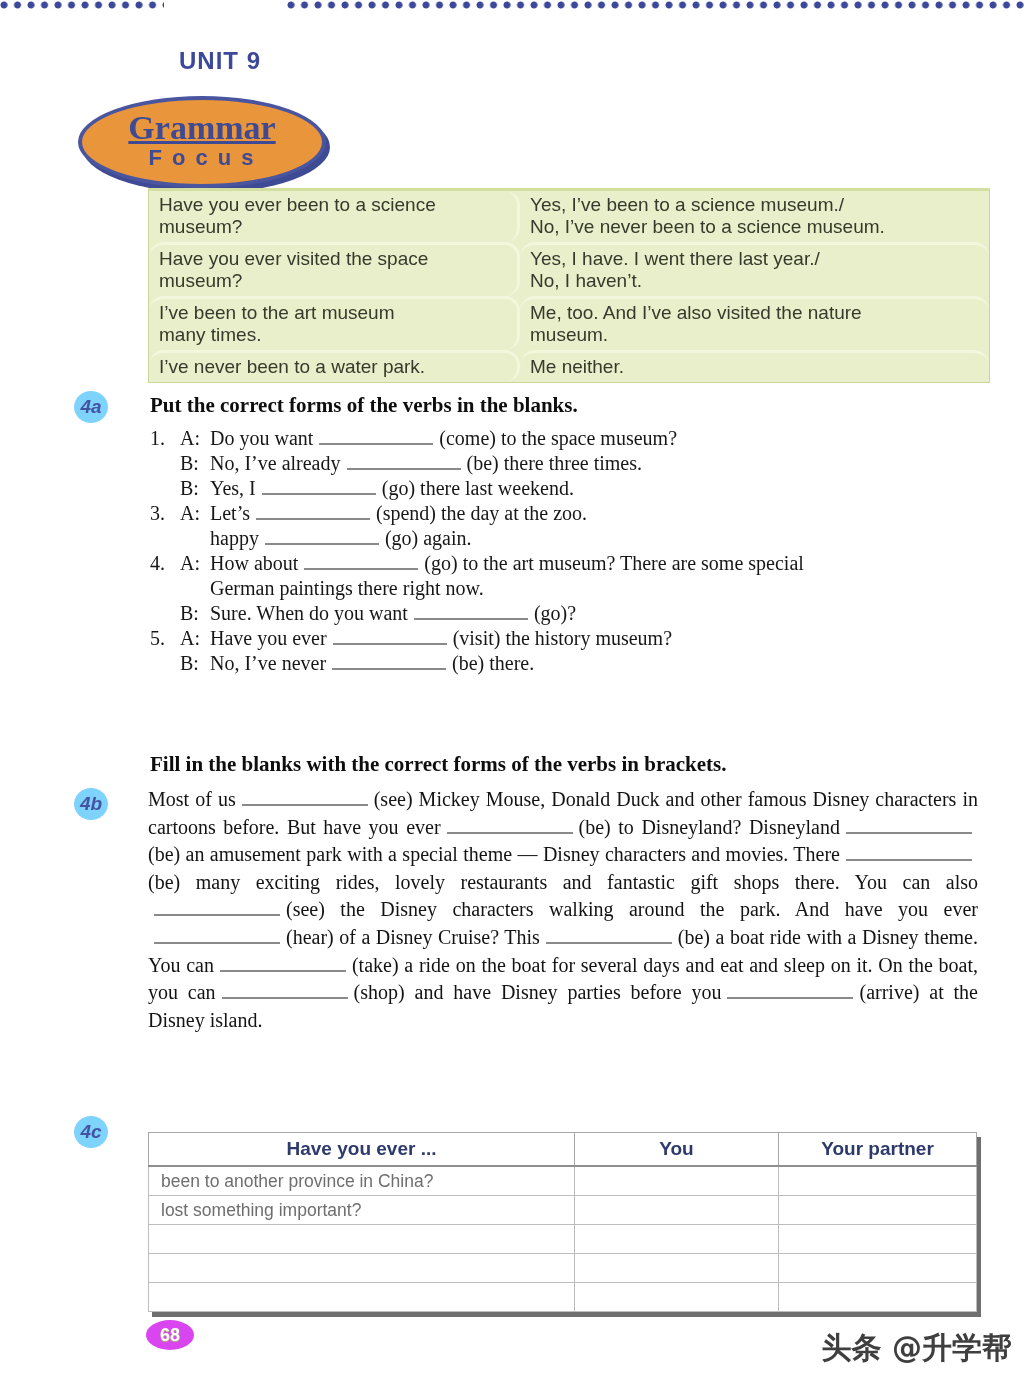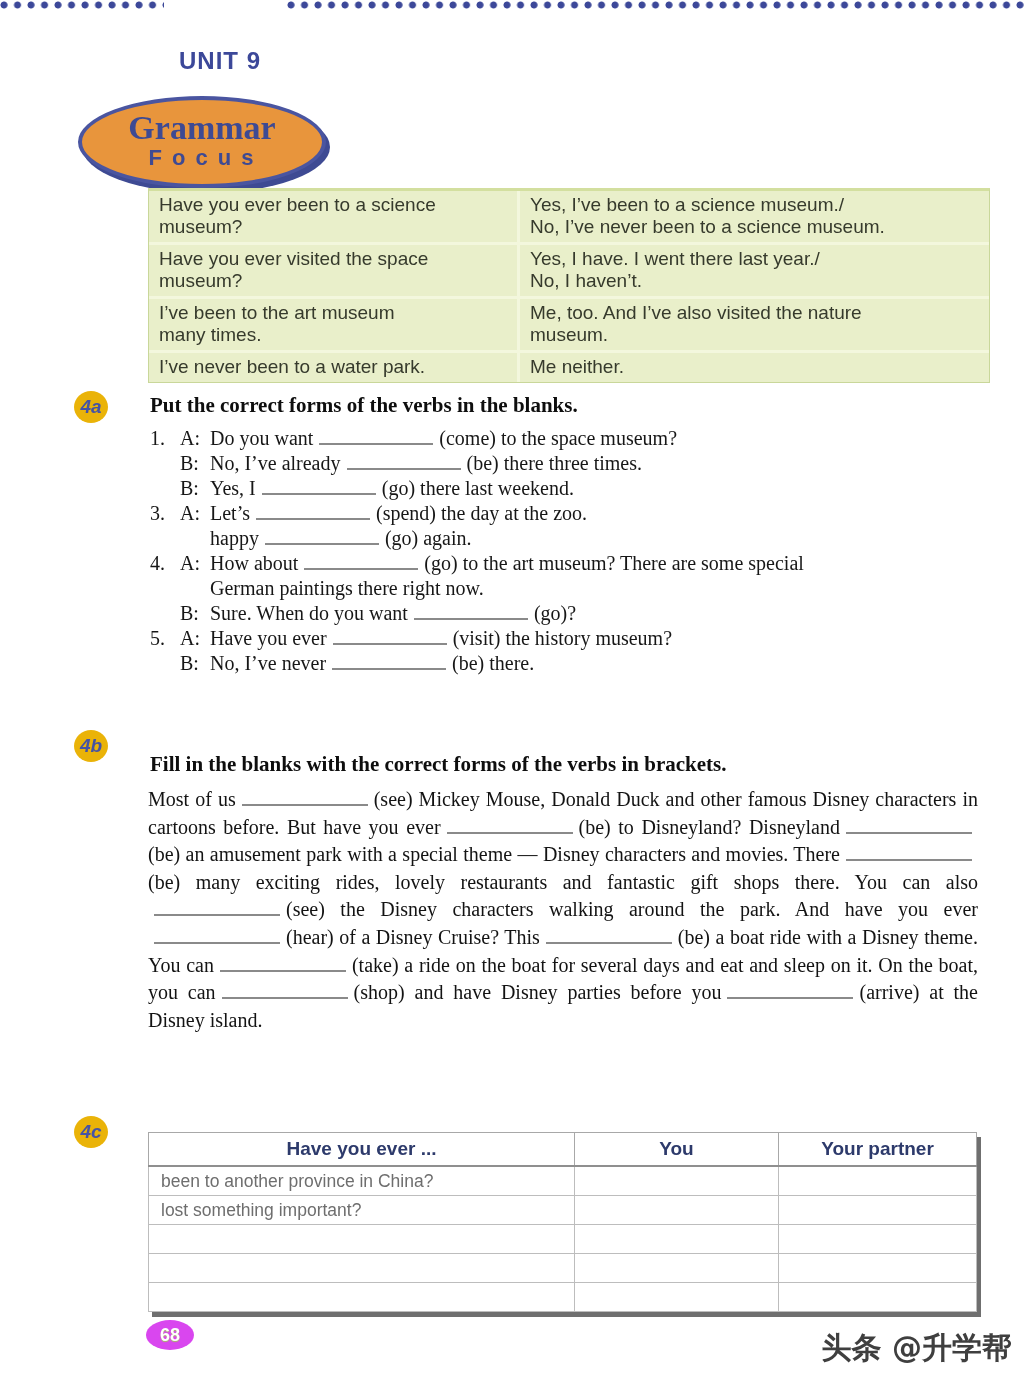--- a/index.html
+++ b/index.html
@@ -22,37 +22,37 @@
     font-size:24px; letter-spacing:1px; color:#3c4899;
   }
   
   .gf-badge{
     position:absolute; left:78px; top:96px; width:240px; height:84px;
     background:#e8953c;
     border:4px solid #4a55a0; border-radius:50%;
     box-shadow:4px 5px 0 #3e4a93;
     text-align:center;
   }
-  .gf-line1{margin-top:9px; font-weight:bold; font-size:34px; color:#3e4a93;}
+  .gf-line1{margin-top:9px; font-weight:bold; font-size:34px; color:#3e4a93;text-decoration:underline;}
   .gf-line2{margin-top:-2px; font-family:"Liberation Sans", sans-serif; font-weight:bold;
     font-size:22px; letter-spacing:10px; color:#3e4a93; padding-left:8px;}
   
   .gtable{
     position:absolute; left:148px; top:188px; width:842px;
     border-collapse:separate; border-spacing:0; table-layout:fixed;
     background:#e9efca; border:1px solid #c9d79a; border-top:3px solid #d3df9f;
     font-family:"Liberation Sans", sans-serif; font-size:19px; line-height:22px; color:#363a2c;
   }
-  .gtable td{vertical-align:top; padding:3px 10px 4px 10px;}
+  .gtable td{vertical-align:top; padding:3px 10px 4px 10px;border-radius:15px;}
   .gtable td.gt-left{width:348px; border-right:3px solid #f3f7dd;}
   .gtable tr + tr td{border-top:3px solid #f3f7dd;}
   
   .num-badge{
     position:absolute; left:74px; width:34px; height:32px; border-radius:50%;
-    background:#eab308; color:#4553a5;
+    background:#7dd3fc; color:#4553a5;
     font-family:"Liberation Sans", sans-serif; font-weight:bold; font-style:italic; font-size:19px;
     display:flex; align-items:center; justify-content:center;
   }
   .sec-title{
     position:absolute; left:150px; width:830px;
     font-weight:bold; font-size:21px; color:#0e0e0e;
   }
   
   .ex-lines{position:absolute; left:150px; top:426px; width:840px;}
   .ex-line{font-size:20px; line-height:25px; white-space:nowrap;}
@@ -161,21 +161,21 @@
       <div class="ex-line"><span class="ex-num"></span><span class="ex-label">B:</span><span>Yes, I</span><span class="blank"></span><span>(go) there last weekend.</span></div>
       <div class="ex-line"><span class="ex-num">3.</span><span class="ex-label">A:</span><span>Let’s</span><span class="blank"></span><span>(spend) the day at the zoo.</span></div>
       <div class="ex-line"><span class="ex-num"></span><span class="ex-label"></span><span>happy</span><span class="blank"></span><span>(go) again.</span></div>
       <div class="ex-line"><span class="ex-num">4.</span><span class="ex-label">A:</span><span>How about</span><span class="blank"></span><span>(go) to the art museum? There are some special</span></div>
       <div class="ex-line"><span class="ex-num"></span><span class="ex-label"></span><span>German paintings there right now.</span></div>
       <div class="ex-line"><span class="ex-num"></span><span class="ex-label">B:</span><span>Sure. When do you want</span><span class="blank"></span><span>(go)?</span></div>
       <div class="ex-line"><span class="ex-num">5.</span><span class="ex-label">A:</span><span>Have you ever</span><span class="blank"></span><span>(visit) the history museum?</span></div>
       <div class="ex-line"><span class="ex-num"></span><span class="ex-label">B:</span><span>No, I’ve never</span><span class="blank"></span><span>(be) there.</span></div>
     </div>
 
-  <div class="num-badge" style="top:730px;">4b</div>
+  <div class="num-badge" style="top:788px;">4b</div>
   <div class="sec-title" style="top:752px;">Fill in the blanks with the correct forms of the verbs in brackets.</div>
   <div class="fill-para"><span>Most of us</span><span class="blank"></span><span>(see) Mickey Mouse, Donald Duck and other famous Disney characters in cartoons before. But have you ever</span><span class="blank"></span><span>(be) to Disneyland? Disneyland</span><span class="blank"></span><span>(be) an amusement park with a special theme — Disney characters and movies. There</span><span class="blank"></span><span>(be) many exciting rides, lovely restaurants and fantastic gift shops there. You can also</span><span class="blank"></span><span>(see) the Disney characters walking around the park. And have you ever</span><span class="blank"></span><span>(hear) of a Disney Cruise? This</span><span class="blank"></span><span>(be) a boat ride with a Disney theme. You can</span><span class="blank"></span><span>(take) a ride on the boat for several days and eat and sleep on it. On the boat, you can</span><span class="blank"></span><span>(shop) and have Disney parties before you</span><span class="blank"></span><span>(arrive) at the Disney island.</span></div>
 
   <div class="num-badge" style="top:1084px;margin-top:32px;">4c</div>
   <table class="svy-table">
     <colgroup>
         <col class="c1">
         <col class="c2">
         <col class="c3">
       </colgroup>

